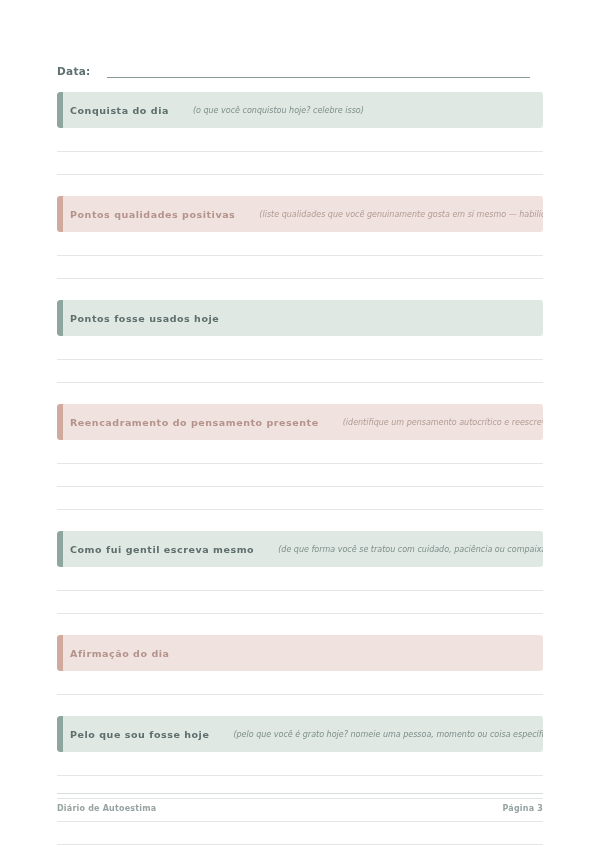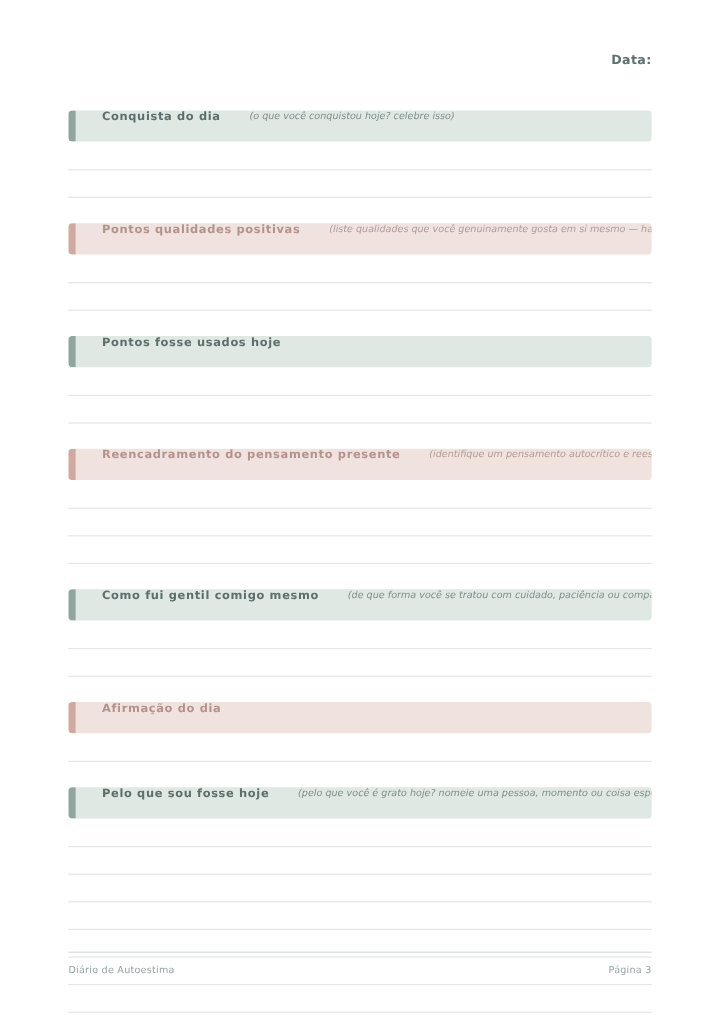--- a/index.html
+++ b/index.html
@@ -29,27 +29,26 @@
   .content {
     position: absolute;
     left: 57px;
     top: 0;
     width: 486px;
   }
 
   
   .date-row {
     position: absolute;
-    top: 44px;
+    top: 58px;
     left: 0;
     width: 486px;
     height: 20px;
     display: flex;
     align-items: flex-end;
-    flex-direction: column;
   }
   .date-label {
     font-size: 10.5px;
     font-weight: bold;
     color: #5f7070;
     letter-spacing: 0.3px;
     padding-bottom: 1px;
     white-space: nowrap;
   }
   .date-line {
@@ -65,25 +64,25 @@
     position: absolute;
     top: 92px;
     left: 0;
     width: 486px;
   }
 
   .section { position: relative; }
 
   .section-head {
     position: relative;
-    height: 26px;
+    height: 36px;
     border-radius: 3px;
     display: flex;
-    align-items: flex-start;
-    padding-left: 28px;
+    align-items: center;
+    padding-left: 13px;
     overflow: hidden;
   }
   .head-green { background: #dfe8e3; }
   .head-rose  { background: #f0e2de; }
 
   .head-tab {
     position: absolute;
     left: 0;
     top: 0;
     width: 6px;
@@ -139,20 +138,21 @@
     height: 1px;
   }
   .footer-row {
     display: flex;
     justify-content: space-between;
     align-items: flex-end;
     padding-top: 10px;
     font-size: 8px;
     color: #97a3a3;
     letter-spacing: 0.2px;
+    font-weight: bold;
   }
 </style>
 </head>
 <body>
 
 <div class="page">
   <div class="content">
 
     <div class="date-row">
       <span class="date-label">Data:</span>
@@ -204,21 +204,21 @@
           <div class="rules">
             <div class="rule"></div>
             <div class="rule"></div>
             <div class="rule"></div>
           </div>
           <div class="sec-gap"></div>
         </div>
         <div class="section">
           <div class="section-head head-green">
             <span class="head-tab tab-green"></span>
-            <span class="sec-title title-green">Como fui gentil comigo mesmo</span>
+            <span class="sec-title title-green">Como fui gentil escreva mesmo</span>
             <span class="sec-hint hint-green">(de que forma você se tratou com cuidado, paciência ou compaixão h...</span>
           </div>
           <div class="rules">
             <div class="rule"></div>
             <div class="rule"></div>
           </div>
           <div class="sec-gap"></div>
         </div>
         <div class="section">
           <div class="section-head head-rose">

